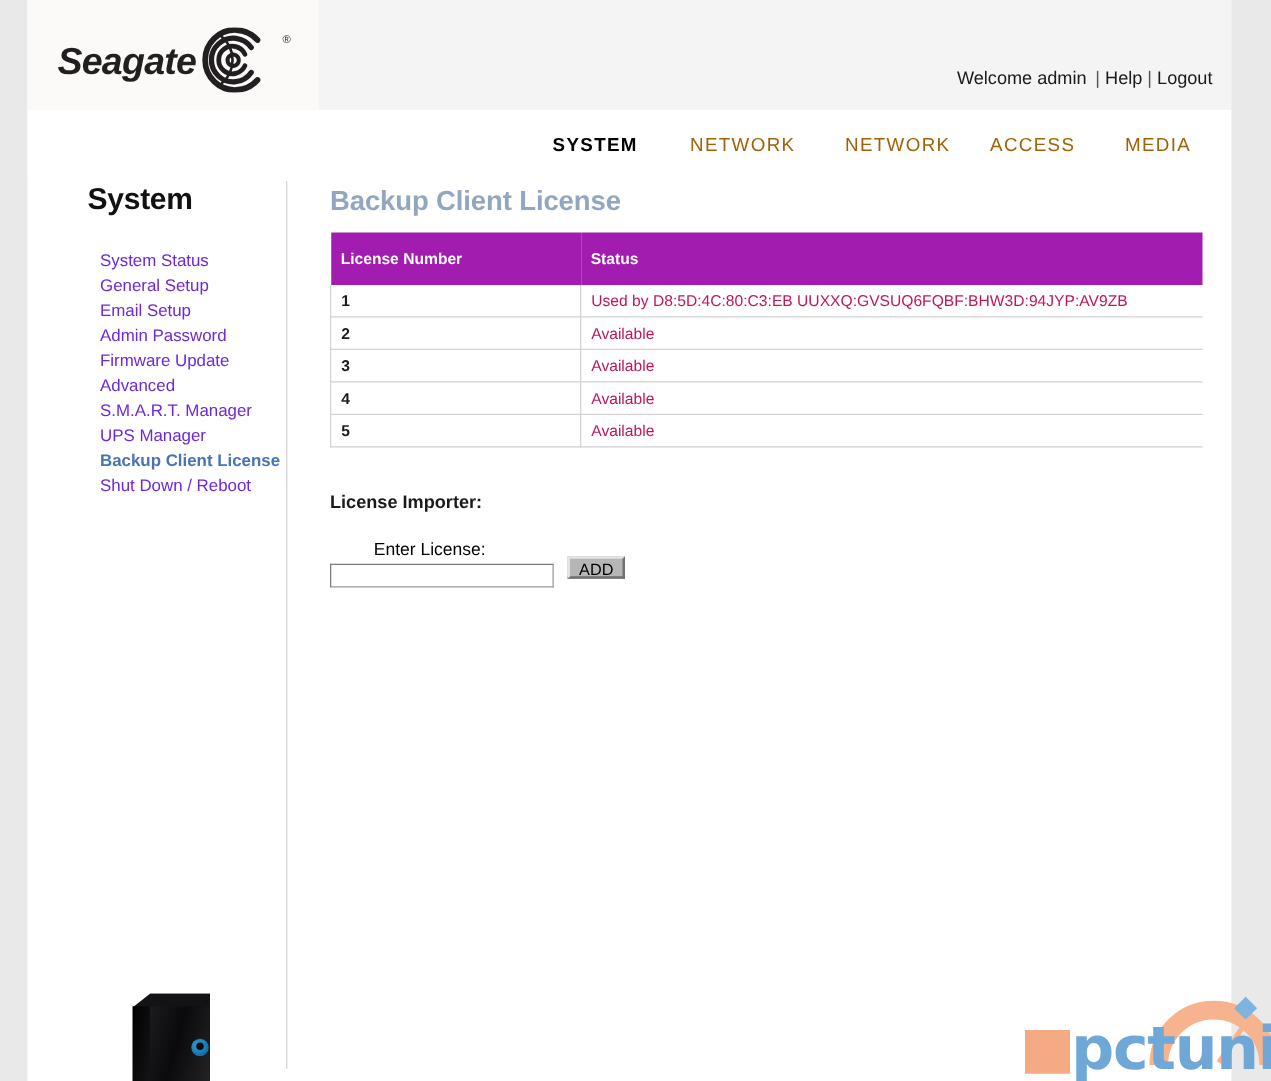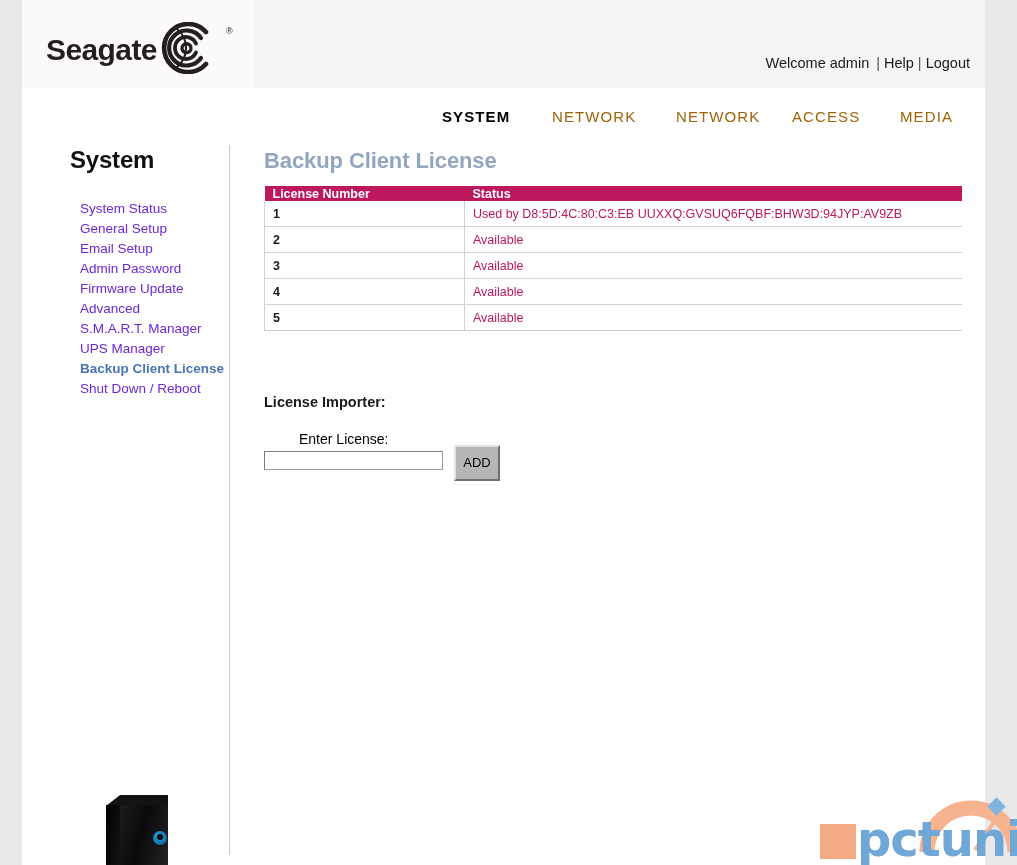--- a/index.html
+++ b/index.html
@@ -51,20 +51,21 @@
   }
   #seagate-wordmark {
     position: absolute;
     left: 0;
     top: 11px;
     font-size: 30px;
     font-weight: bold;
     letter-spacing: -0.6px;
     color: #231f20;
     font-family: "Liberation Sans", sans-serif;
+    font-style: italic;
   }
   #seagate-mark {
     position: absolute;
     left: 103px;
     top: 0px;
   }
   #seagate-reg {
     position: absolute;
     left: 180px;
     top: 4px;
@@ -238,26 +239,26 @@
   
   #license-table {
     position: absolute;
     left: 34px;
     top: 44px;
     width: 698px;
     border-collapse: collapse;
     font-size: 12.5px;
   }
   #license-table th {
-    background: #be185d;
+    background: #a21caf;
     color: #ffffff;
     font-weight: bold;
     font-size: 12.5px;
     text-align: left;
-    height: 15px;
+    height: 42px;
     padding: 0 0 0 8px;
     border: none;
   }
   #license-table th.col-num { width: 192px; }
   #license-table td {
     height: 25px;
     padding: 0 0 0 8px;
     color: #2b2b2b;
     border-bottom: 1px solid #d2d2d2;
     background: #ffffff;
@@ -307,21 +308,21 @@
     font-family: "Liberation Sans", sans-serif;
     font-size: 12px;
     padding: 0 3px;
     outline: none;
   }
   #add-button {
     position: absolute;
     left: 224px;
     top: 303px;
     width: 46px;
-    height: 36px;
+    height: 18px;
     background: #b6b6b6;
     border-top: 2px solid #e4e4e4;
     border-left: 2px solid #e4e4e4;
     border-right: 2px solid #707070;
     border-bottom: 2px solid #707070;
     font-family: "Liberation Sans", sans-serif;
     font-size: 13px;
     color: #000000;
     line-height: 18px;
     text-align: center;

